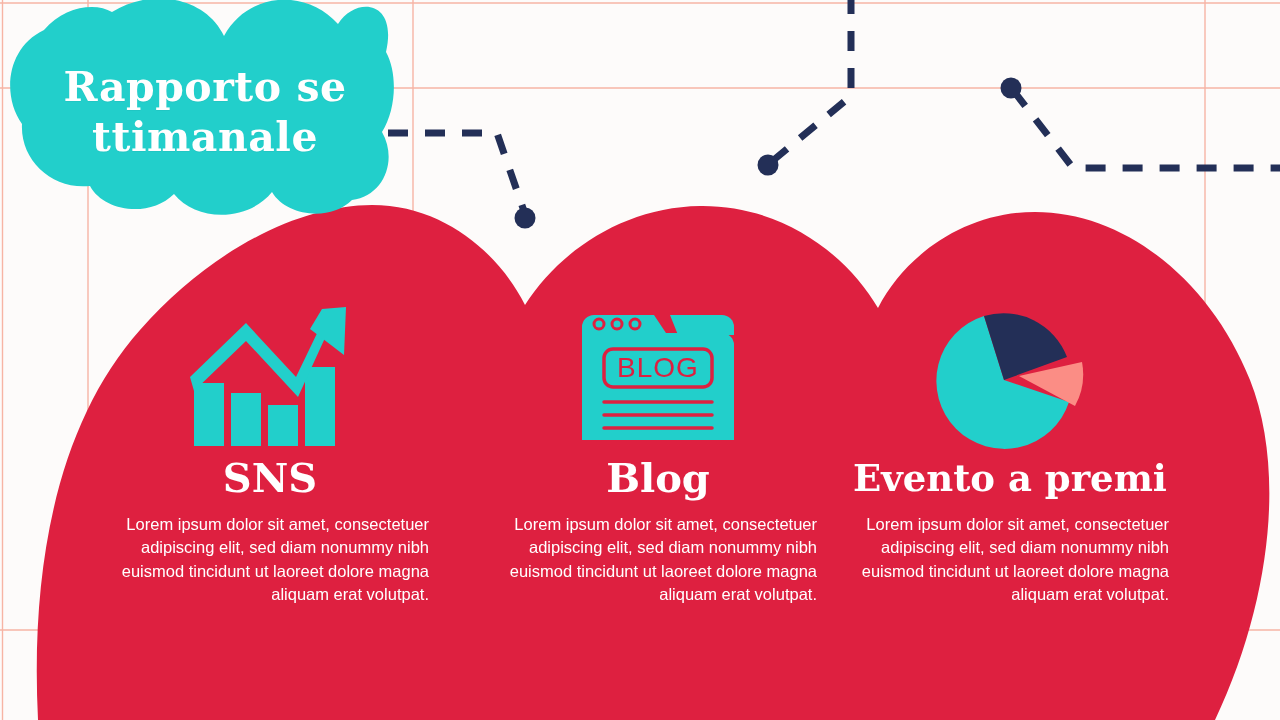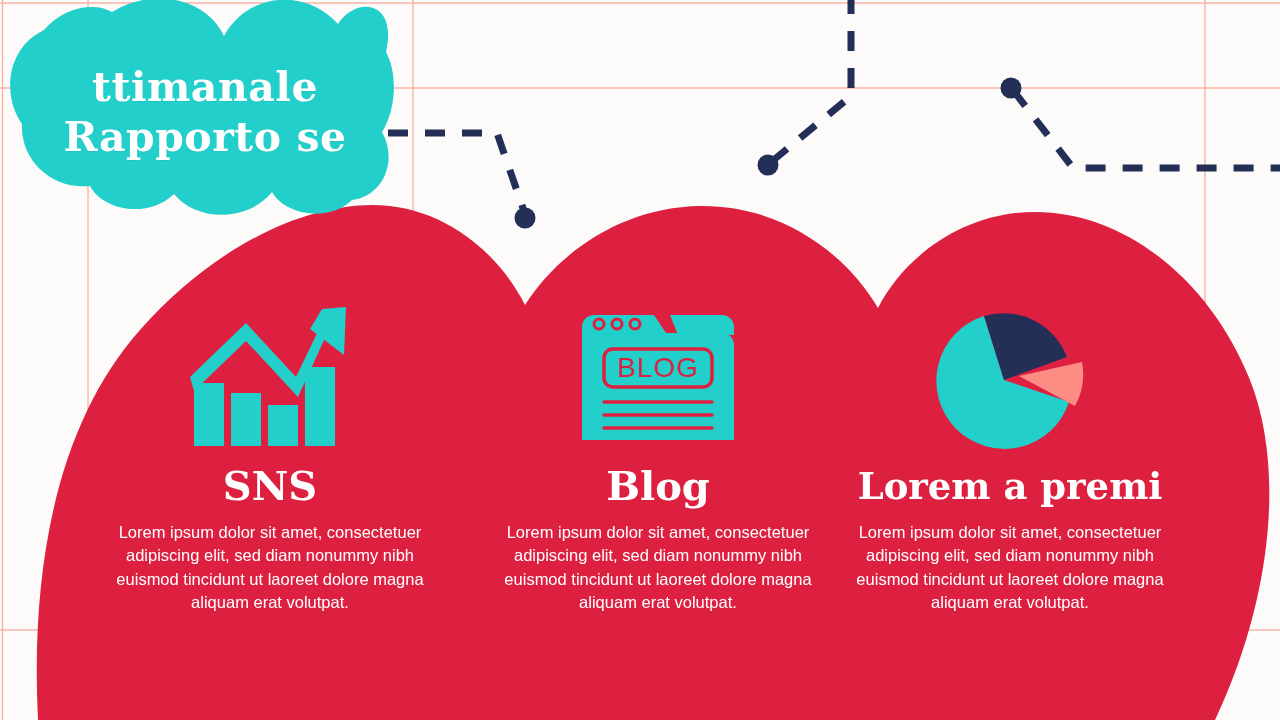--- a/index.html
+++ b/index.html
@@ -59,32 +59,32 @@
     display: flex;
     align-items: center;
     justify-content: center;
   }
   .col-title {
     color: #FFFFFF;
     font-family: "DejaVu Serif", serif;
     font-weight: bold;
     font-size: 40px;
     line-height: 46px;
-    margin: 8px;
+    margin: 0;
     white-space: nowrap;
   }
   #col-evt .col-title { font-size: 37px; }
   .col-body {
     color: #FFFFFF;
     font-family: "Liberation Sans", sans-serif;
     font-size: 16.5px;
     line-height: 23.4px;
     margin: 12px auto 0;
     width: 318px;
-    text-align: center;
+    text-align: right;
   }
 </style>
 </head>
 <body>
 
 <div id="stage">
 
   <svg id="bg-grid" viewBox="0 0 1280 720">
     <rect x="0" y="0" width="1280" height="720" fill="#FDFBFA"></rect>
     <g stroke="#F6A896" stroke-width="1.4" opacity="0.85">
@@ -138,22 +138,22 @@
       C 150,218 104,212 90,186
       C 52,190 20,160 22,124
       C 2,96 6,48 44,30
       C 64,6 96,2 112,12
       Z"></path>
   </svg>
 
   <div id="content">
 
     <div class="title-text">
+      <div>Rapporto se</div>
       <div>ttimanale</div>
-      <div>Rapporto se</div>
     </div>
 
     <div class="col" id="col-sns">
       <div class="icon-wrap">
         <svg width="160" height="145" viewBox="0 0 160 145">
           <g fill="#22CFCB">
             <rect x="4" y="78" width="30" height="63"></rect>
             <rect x="41" y="88" width="30" height="53"></rect>
             <rect x="78" y="100" width="30" height="41"></rect>
             <rect x="115" y="62" width="30" height="79"></rect>
@@ -193,18 +193,18 @@
       <div class="icon-wrap">
         <svg width="148" height="145" viewBox="0 0 148 145">
 
           <path fill="#22CFCB" d="M68,75 L133,97 A68,68 0 1,1 48,11 Z"></path>
 
           <path fill="#232F57" d="M68,75 L48,11 A68,68 0 0,1 131,52 Z"></path>
 
           <path fill="#FB8D85" d="M83,71 L146,57 A66,66 0 0,1 139,101 Z"></path>
         </svg>
       </div>
-      <h2 class="col-title">Lorem a premi</h2>
+      <h2 class="col-title">Evento a premi</h2>
       <p class="col-body">Lorem ipsum dolor sit amet, consectetuer adipiscing elit, sed diam nonummy nibh euismod tincidunt ut laoreet dolore magna aliquam erat volutpat.</p>
     </div>
 
   </div>
 </div>
 
 </body></html>

